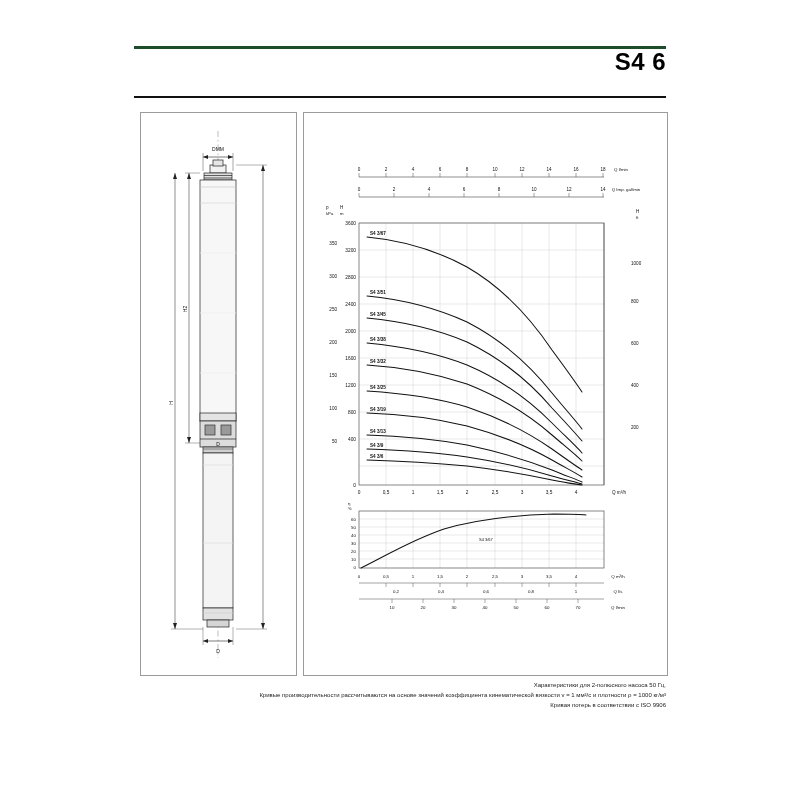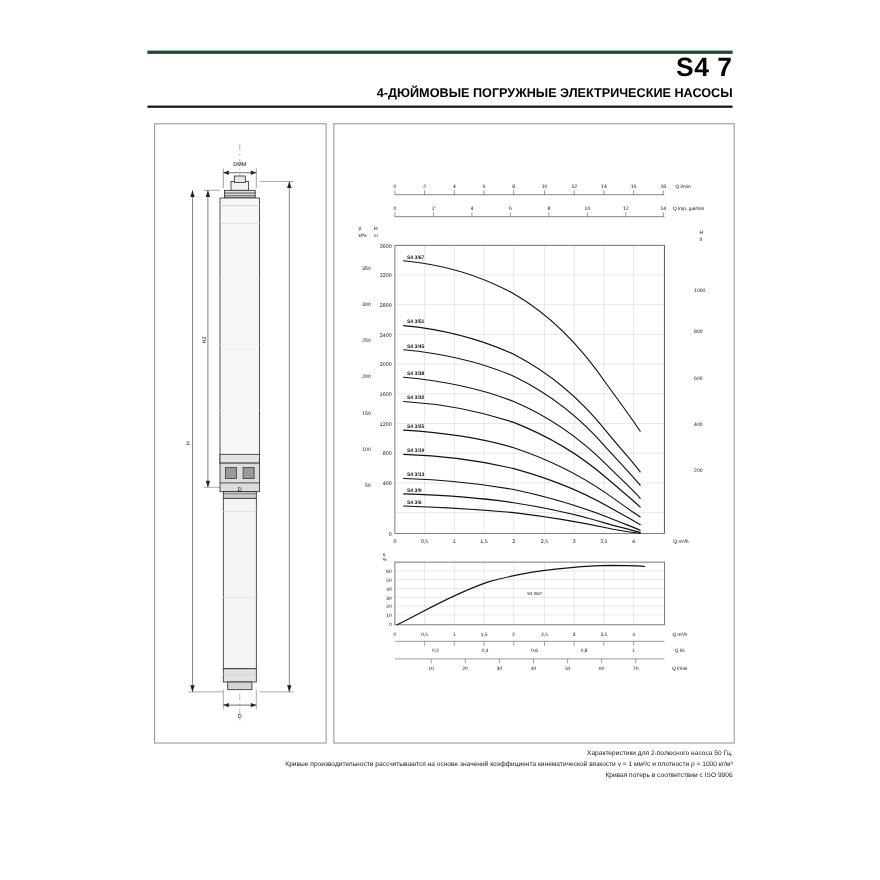--- a/index.html
+++ b/index.html
@@ -26,22 +26,21 @@
   
   .chartwrap{position:absolute;left:0;top:0;width:100%;height:100%;}
   text{font-family:"Liberation Sans",sans-serif;}
 </style>
 </head>
 <body>
 
 <div class="page">
 
   <div class="hdr-rule"></div>
-  <div class="hdr-title">S4 7</div>
-  <div class="hdr-sub">4-ДЮЙМОВЫЕ ПОГРУЖНЫЕ ЭЛЕКТРИЧЕСКИЕ НАСОСЫ</div>
+  <div class="hdr-title">S4 6</div>
   <div class="hdr-rule2"></div>
 
   <div class="panel panel-left">
     <svg class="drw" viewBox="0 0 155 562">
       <g stroke="#222" fill="none" stroke-width="0.7">
 
         <line x1="77" y1="18" x2="77" y2="545" stroke="#555" stroke-width="0.4" stroke-dasharray="6,3,1.5,3"></line>
 
         <line x1="62" y1="44" x2="92" y2="44" stroke="#222" stroke-width="0.6"></line>
         <path d="M62 44 l5 -2 v4 z" fill="#222" stroke="none"></path>

